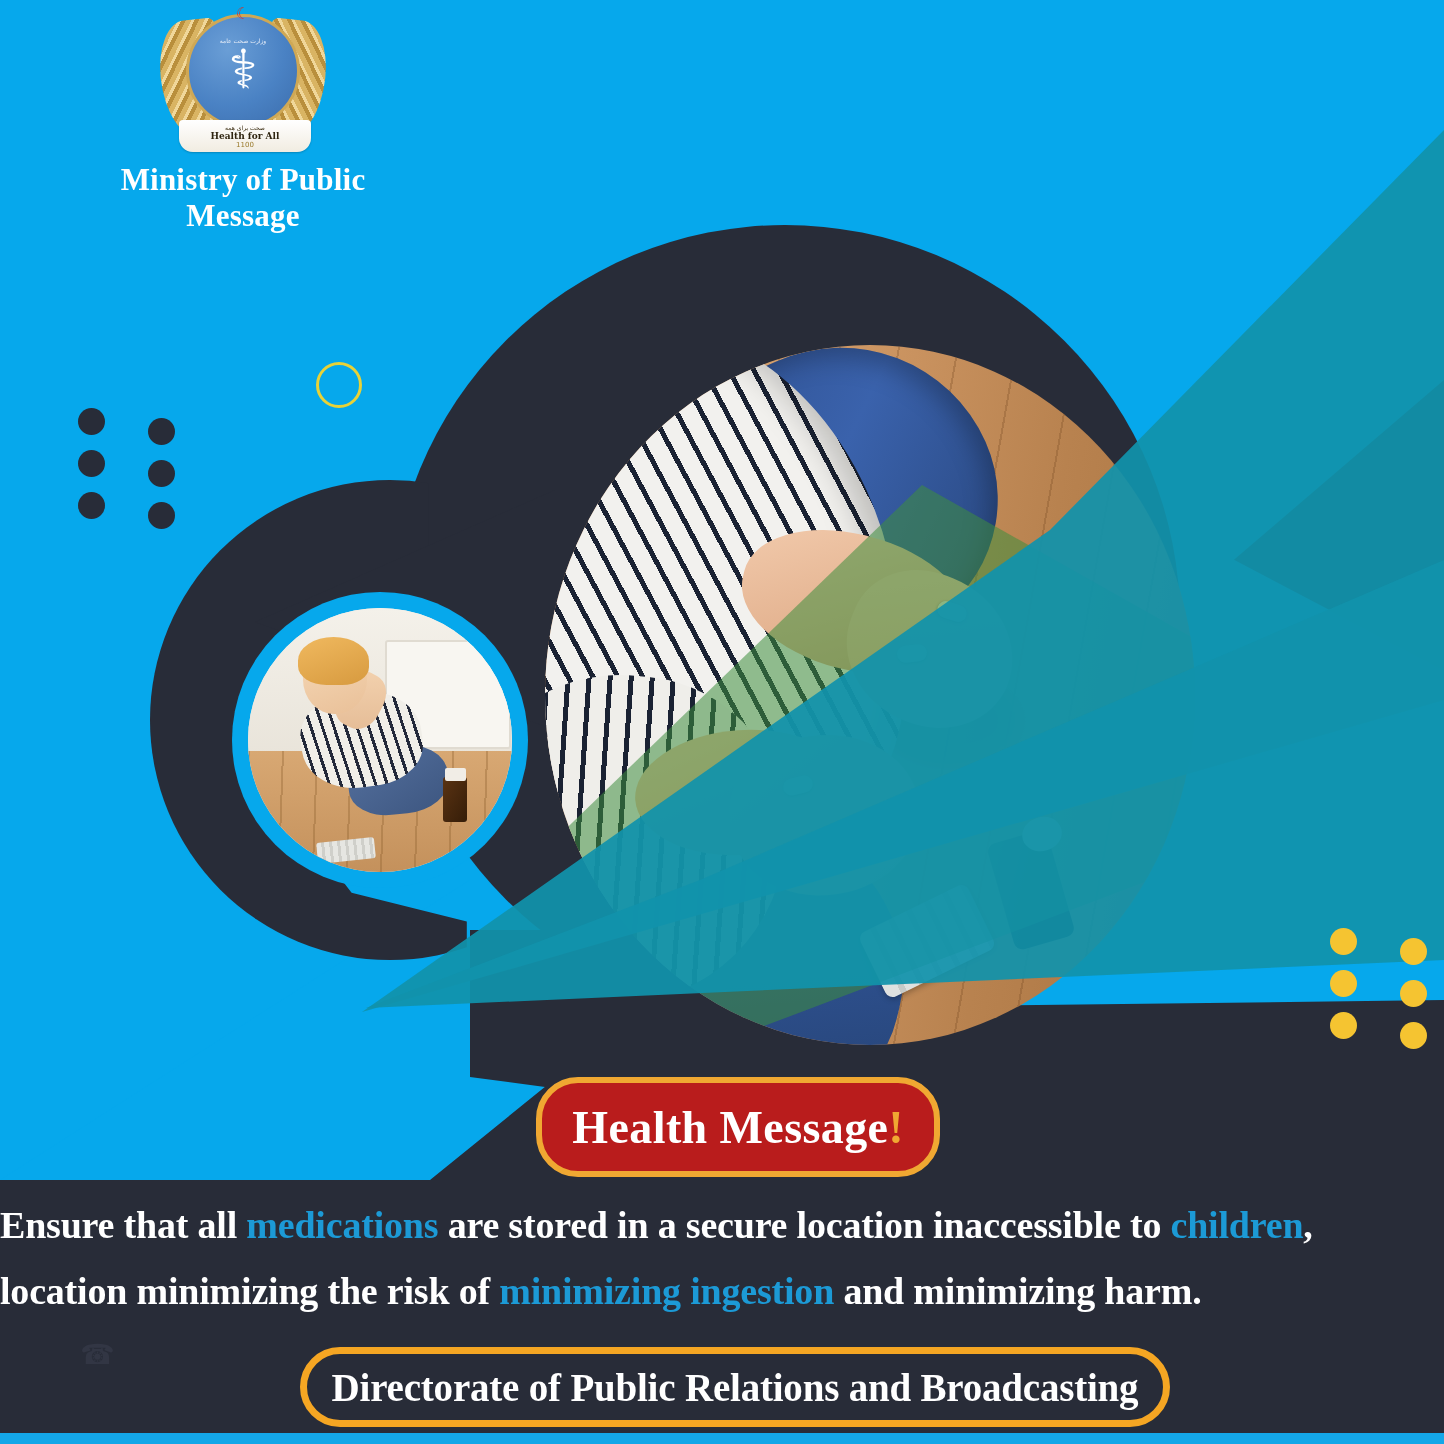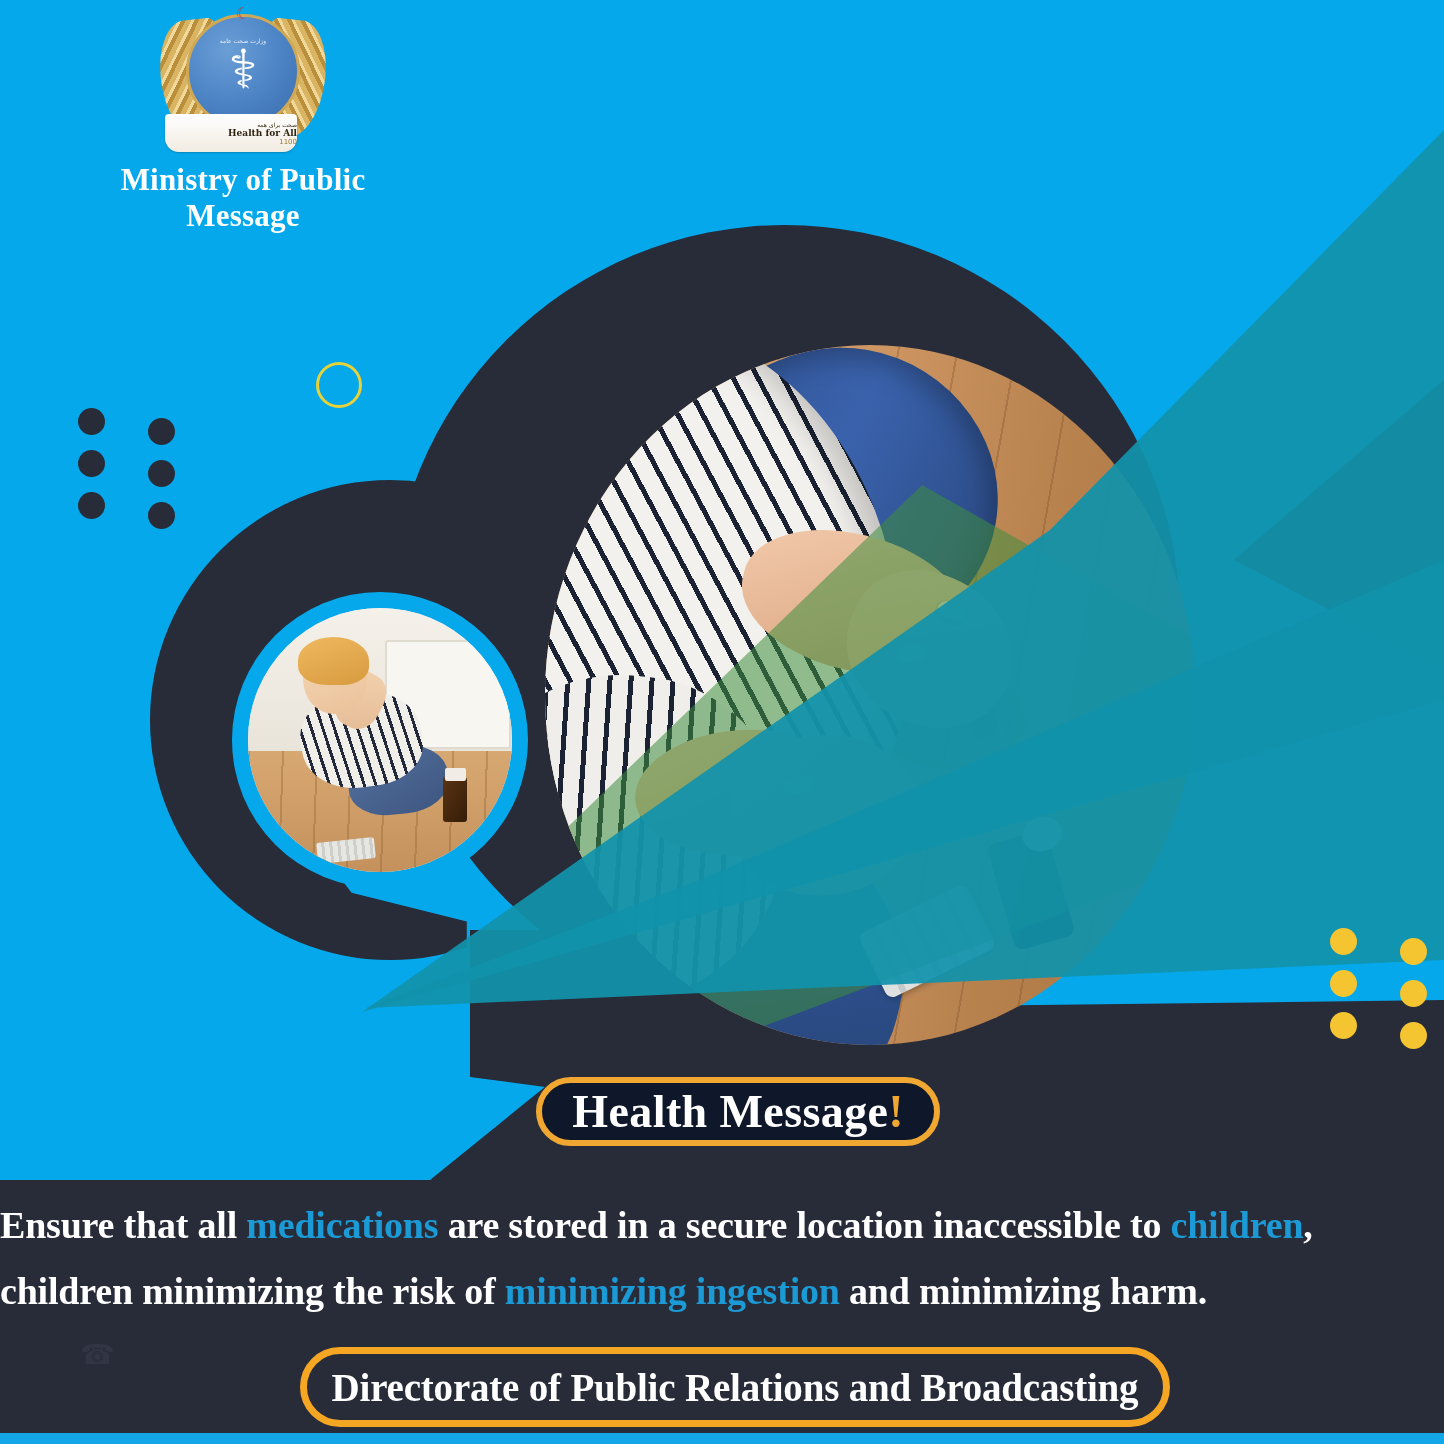--- a/index.html
+++ b/index.html
@@ -424,28 +424,28 @@
     left: 0; right: 0;
     text-align: center;
     color: #e8eef8;
     font-size: 6px;
     letter-spacing: .3px;
     font-family: "DejaVu Sans", sans-serif;
   }
   .emblem .arc-text-top { top: 20px; }
   .emblem .banner {
     position: absolute;
-    left: 12px; bottom: 4px;
-    width: 132px; height: 38px;
+    left: 26px; bottom: 4px;
+    width: 132px; height: 32px;
     background: linear-gradient(180deg, #ffffff 0%, #f1ece1 100%);
     border-radius: 4px 4px 14px 14px;
     box-shadow: 0 1px 2px rgba(0,0,0,.2);
     display: flex;
     flex-direction: column;
-    align-items: flex-end;
+    align-items: center;
     justify-content: center;
   }
   .emblem .banner .b-ar {
     font-size: 6px; color: #3a2d12;
     font-family: "DejaVu Sans", sans-serif;
   }
   .emblem .banner .b-en {
     font-size: 9px; font-weight: bold; color: #2e2410;
     font-family: "DejaVu Serif", serif;
   }
@@ -469,23 +469,23 @@
     font-size: 31px;
     font-weight: bold;
     font-family: "Liberation Serif", serif;
     letter-spacing: .2px;
   }
 
   
   .badge-health {
     position: absolute;
     left: 536px; top: 1077px;
-    width: 404px; height: 69px;
+    width: 404px; height: 100px;
     box-sizing: border-box;
-    background: #0f172a;
+    background: #b91c1c;
     border: 6px solid #f0a832;
     border-radius: 42px;
     display: flex;
     align-items: center;
     justify-content: center;
   }
   .badge-health .txt {
     color: #ffffff;
     font-size: 46px;
     font-weight: bold;
@@ -634,21 +634,21 @@
     <div class="logo-title">Ministry of Public Message</div>
   </div>
 
   <div class="badge-health">
     <span class="txt">Health Message</span>
       <span class="bang">!</span>
   </div>
 
   <div class="message">
     <span class="ln" id="msg-line-1"><span>Ensure that all </span><span class="hl">medications</span><span> are stored in a secure location inaccessible to </span><span class="hl">children</span><span>,</span></span>
-    <span class="ln" id="msg-line-2"><span>children minimizing the risk of </span><span class="hl">minimizing ingestion</span><span> and minimizing harm.</span></span>
+    <span class="ln" id="msg-line-2"><span>location minimizing the risk of </span><span class="hl">minimizing ingestion</span><span> and minimizing harm.</span></span>
   </div>
 
   <div class="phone-icon">☎</div>
 
   <div class="badge-directorate">
     <span class="txt">Directorate of Public Relations and Broadcasting</span>
   </div>
 
   <div class="strip-bottom"></div>
 </div>

